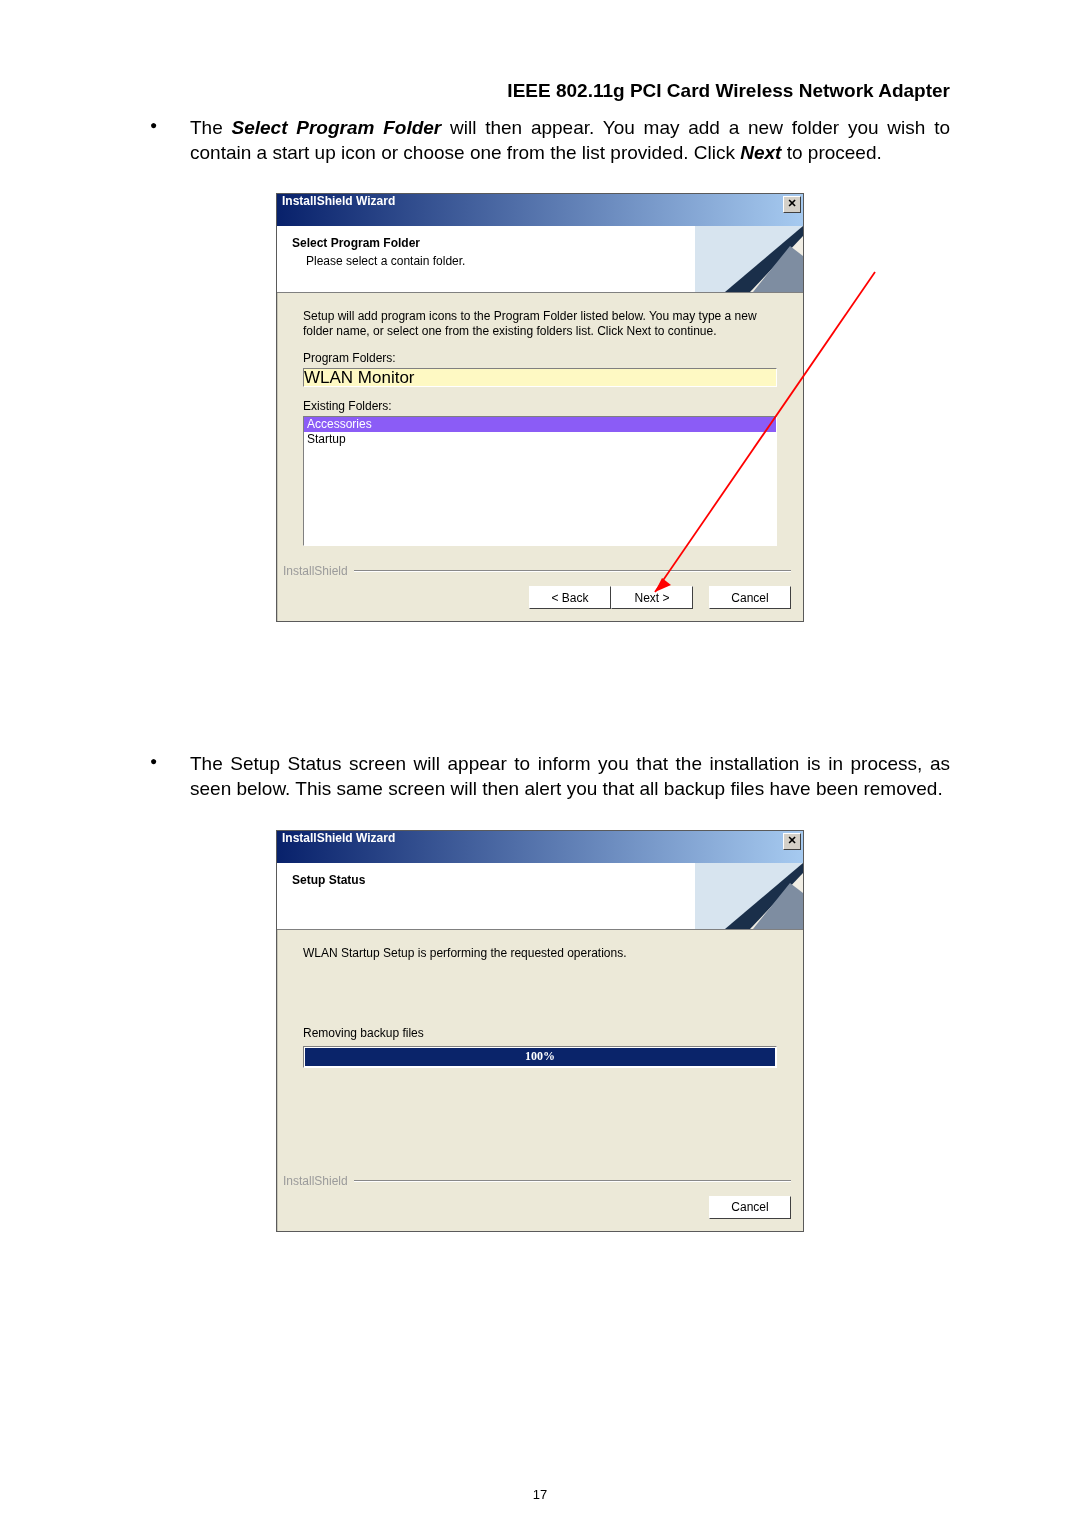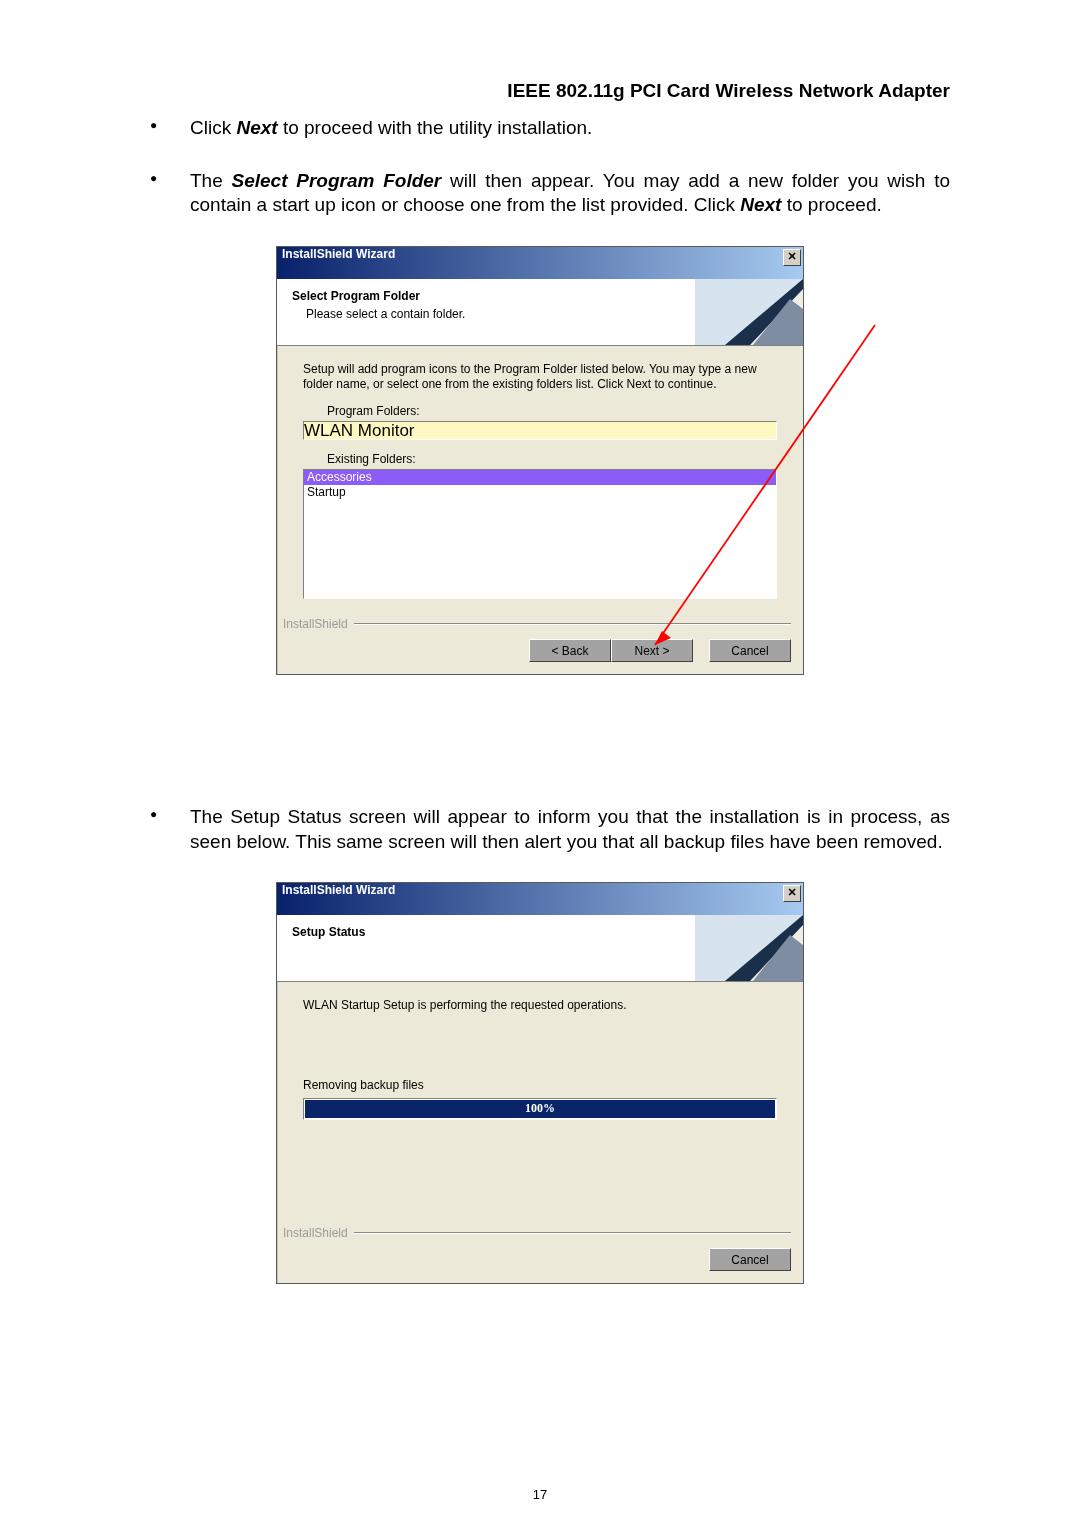--- a/index.html
+++ b/index.html
@@ -103,21 +103,21 @@
     top: 0;
     bottom: 0;
     width: 108px;
   }
   .body {
     padding: 16px 26px 4px 26px;
     font-size: 12px;
     color: #000;
   }
   .body .instr { line-height: 1.25; }
-  .label { margin-top: 12px; margin-bottom: 3px; margin-left: 24px; }
+  .label { margin-top: 12px; margin-bottom: 3px; }
   .textfield {
     width: 100%;
     box-sizing: border-box;
     height: 19px;
     border: 1px solid #808080;
     border-right-color: #fff;
     border-bottom-color: #fff;
     background: #fef9c3;
     font-size: 17px;
     font-family: Tahoma, Arial, sans-serif;
@@ -166,21 +166,21 @@
   }
   .btnrow {
     display: flex;
     justify-content: flex-end;
     gap: 0;
     margin-top: 12px;
   }
   .winbtn {
     width: 82px;
     height: 23px;
-    background: #a3a3a3;
+    background: #ffffff;
     border: 1px solid #fff;
     border-right-color: #404040;
     border-bottom-color: #404040;
     font-size: 12px;
     font-family: Tahoma, Arial, sans-serif;
     padding: 0;
     margin-left: 6px;
   }
   .winbtn.adj { margin-left: 0; }
   .spacer-btn { margin-left: 16px; }
@@ -219,23 +219,20 @@
     pointer-events: none;
   }
 </style>
 </head>
 <body>
 
 <div class="page">
   <div class="header">IEEE 802.11g PCI Card Wireless Network Adapter</div>
 
   <ul class="doc-list">
-    <li>
-      <span>Click </span><span class="bi">Next</span><span> to proceed with the utility installation.</span>
-    </li>
     <li class="justify">
       <span>The </span><span class="bi">Select Program Folder</span><span> will then appear. You may add a new folder you wish to contain a start up icon or choose one from the list provided.  Click </span><span class="bi">Next</span><span> to proceed.</span>
     </li>
   </ul>
 
   <div style="position:relative;">
   <div class="dialog">
     <div class="titlebar">
       <span>InstallShield Wizard</span>
       <div class="closebtn">✕</div>

